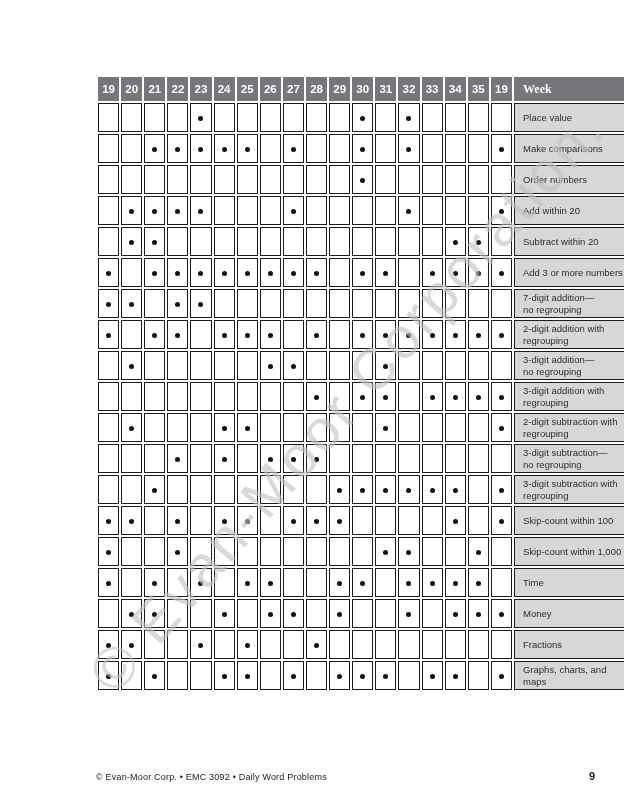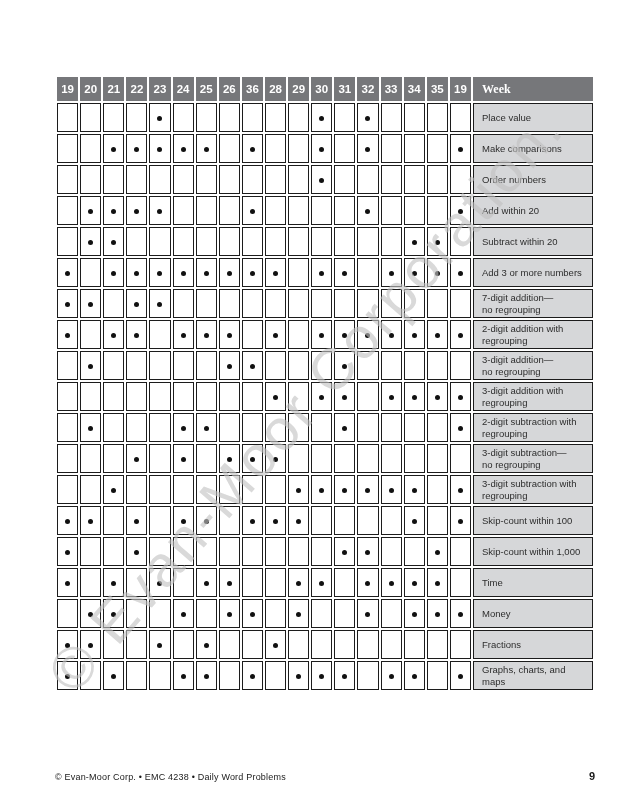--- a/index.html
+++ b/index.html
@@ -10,21 +10,21 @@
     --watermark:#c2c2c2;
   }
   html,body{margin:0;padding:0;}
   body{
     width:624px;height:810px;
     background:#ffffff;
     position:relative;
     overflow:hidden;
     font-family:"Liberation Sans", sans-serif;
   }
-  .page{position:absolute;inset:0;}
+  .page{position:absolute;inset:0;margin-left:41px;}
   .skills-table{
     position:absolute;
     left:55px;top:75px;
     width:540px;
     border-collapse:separate;
     border-spacing:2px;
     table-layout:fixed;
   }
   .skills-table thead th{
     background:var(--header-bg);
@@ -119,21 +119,21 @@
     <thead>
       <tr>
           <th>19</th>
           <th>20</th>
           <th>21</th>
           <th>22</th>
           <th>23</th>
           <th>24</th>
           <th>25</th>
           <th>26</th>
-          <th>36</th>
+          <th>27</th>
           <th>28</th>
           <th>29</th>
           <th>30</th>
           <th>31</th>
           <th>32</th>
           <th>33</th>
           <th>34</th>
           <th>35</th>
           <th>19</th>
           <th class="label-head">Week</th>
@@ -546,17 +546,17 @@
           <td><span class="dot"></span></td>
           <td class="label-cell">Graphs, charts, and
 maps</td>
         </tr>
       </tbody>
   </table>
 
   <div class="watermark">© Evan-Moor Corporation.</div>
 
   <div class="footer">
-    <span class="footer-left">© Evan-Moor Corp. • EMC 4238 • Daily Word Problems</span>
+    <span class="footer-left">© Evan-Moor Corp. • EMC 3092 • Daily Word Problems</span>
     <span class="footer-page">9</span>
   </div>
 
 </div>
 
 </body></html>

